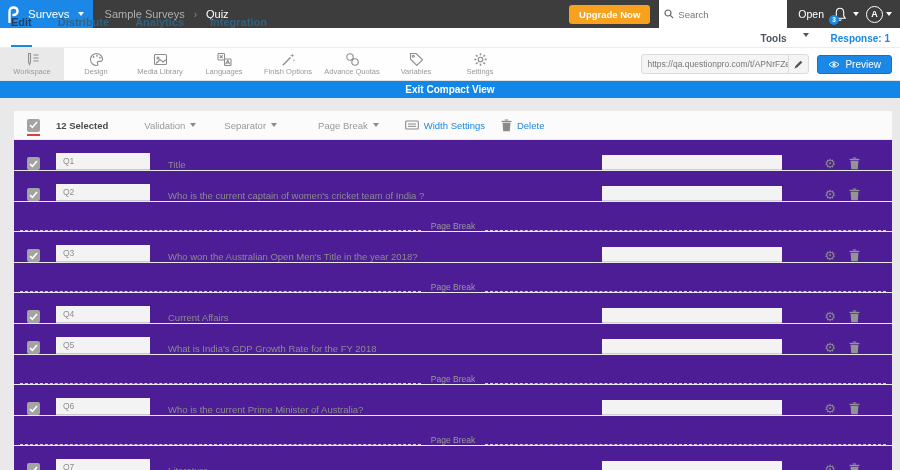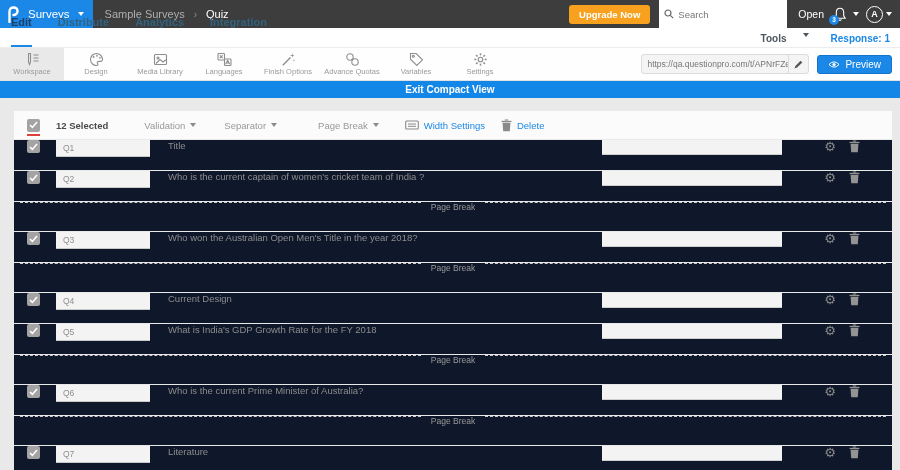--- a/index.html
+++ b/index.html
@@ -85,21 +85,21 @@
     cursor:pointer; }
   .hdr-dd .caret { border-top-color:#8a8a8a; }
   .dd-validation { margin-left:36px; }
   .dd-separator { margin-left:28px; }
   .dd-pagebreak { margin-left:41px; }
   .hdr-link { display:flex; align-items:center; gap:5px; font-size:9.5px; color:#1b87e6;
     cursor:pointer; }
   .link-width { margin-left:26px; }
   .link-delete { margin-left:16px;text-align:right; }
 
-  .row { background:#0f172a; display:flex; align-items:flex-start; margin-bottom:1px; }
+  .row { background:#4c1d95; display:flex; align-items:flex-end; margin-bottom:1px; }
   .q-row { height:30px; }
   .qcode { width:94px; height:17px; background:#f3f3f3; border:none;
     border-bottom:1px solid #c9c9c9; font-size:8.5px; color:#8f8f8f; padding:0 7px;
     margin-left:16px; outline:none; font-family:inherit; flex:none; }
   .qtext { font-size:9.5px; color:#8c8c8c; margin-left:18px; white-space:nowrap;
     overflow:hidden; text-overflow:ellipsis; }
   .row-spacer { flex:1; }
   .ans { width:180px; height:15px; background:#f3f3f3; border:none;
     border-bottom:1px solid #cfcfcf; outline:none; flex:none; }
   .gear { margin-left:42px; font-size:13px; color:#8a8a8a; line-height:1; cursor:pointer;
@@ -412,21 +412,21 @@
 
   <div class="row q-row">
     <span class="chk-wrap" style="top:0;">
       <span class="chk">
         <svg width="9" height="8" viewBox="0 0 9 8">
               <path d="M1 4 L3.4 6.4 L8 1" stroke="#fff" stroke-width="1.6" fill="none"></path>
             </svg>
       </span>
     </span>
     <input class="qcode" value="Q4" style="">
-    <span class="qtext">Current Design</span>
+    <span class="qtext">Current Affairs</span>
     <span class="row-spacer"></span>
     <input class="ans" style="">
     <span class="gear">⚙</span>
     <span class="trash">
       <svg width="11" height="13" viewBox="0 0 12 14">
             <path d="M1.7 4 h8.6 l-0.7 9.4 h-7.2 Z" fill="#949494"></path>
             <rect x="0.6" y="1.9" width="10.8" height="1.4" fill="#949494"></rect>
             <rect x="4.1" y="0.4" width="3.8" height="1.2" fill="#949494"></rect>
           </svg>
     </span>

